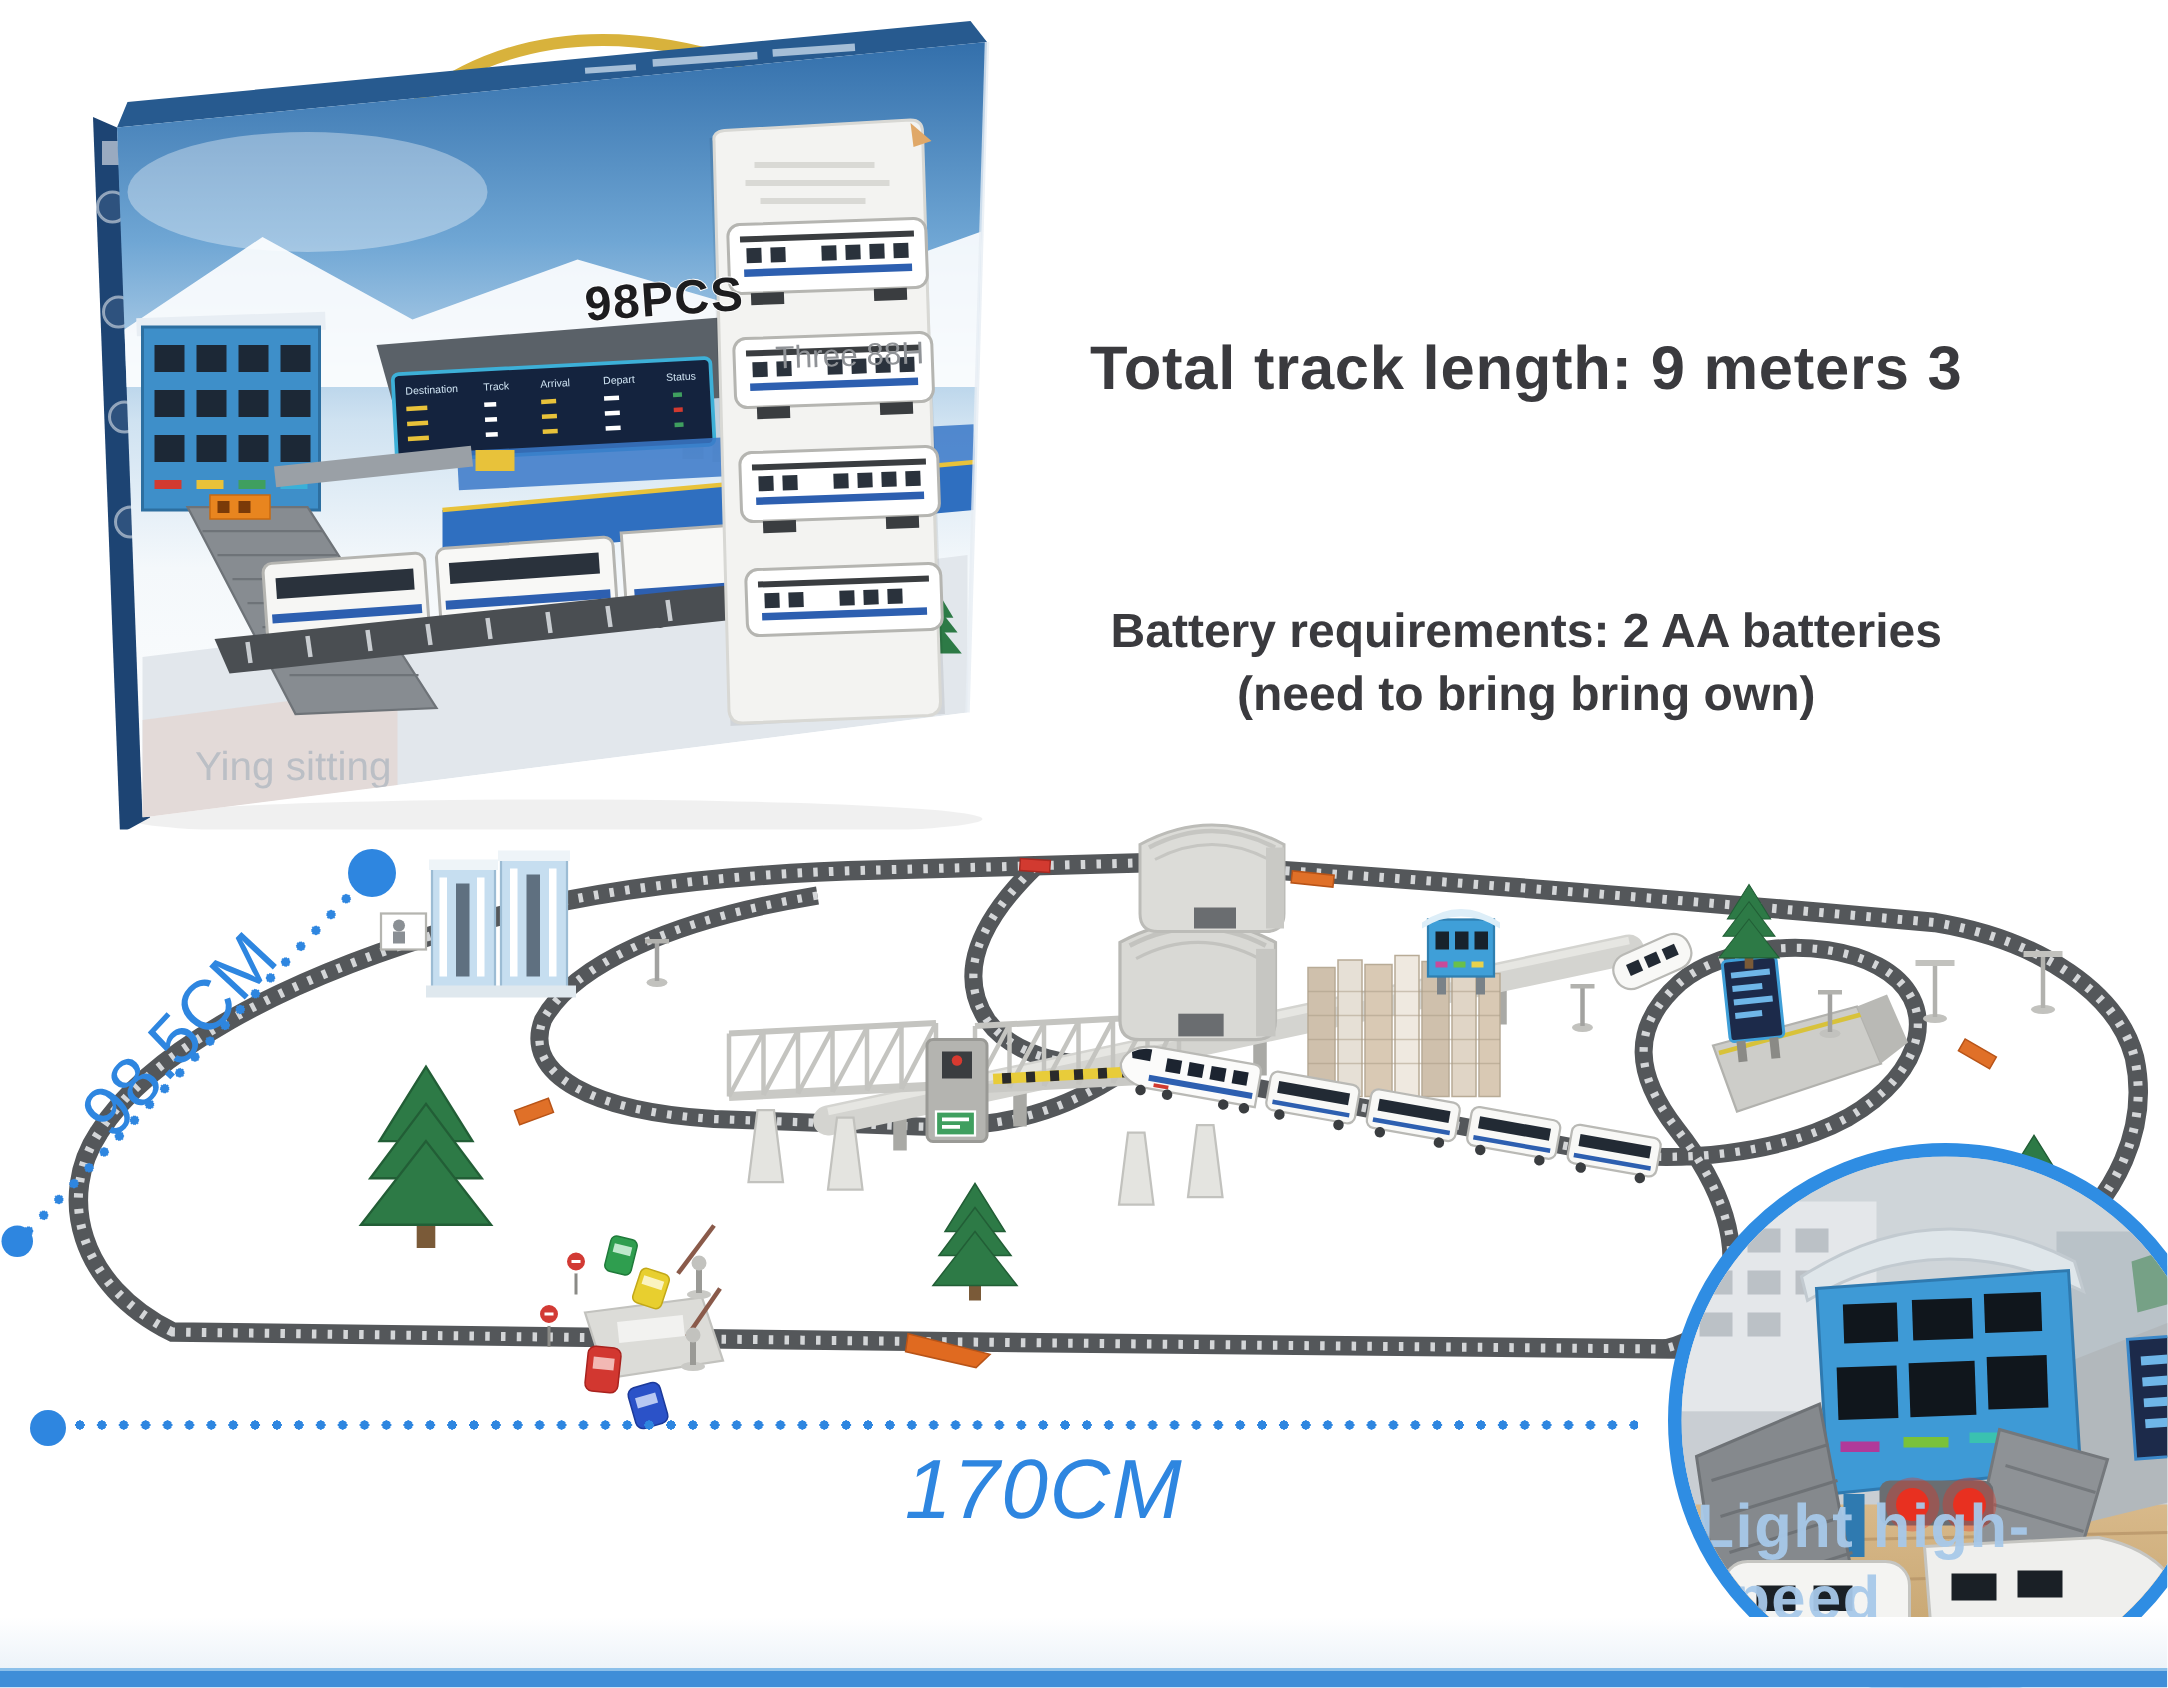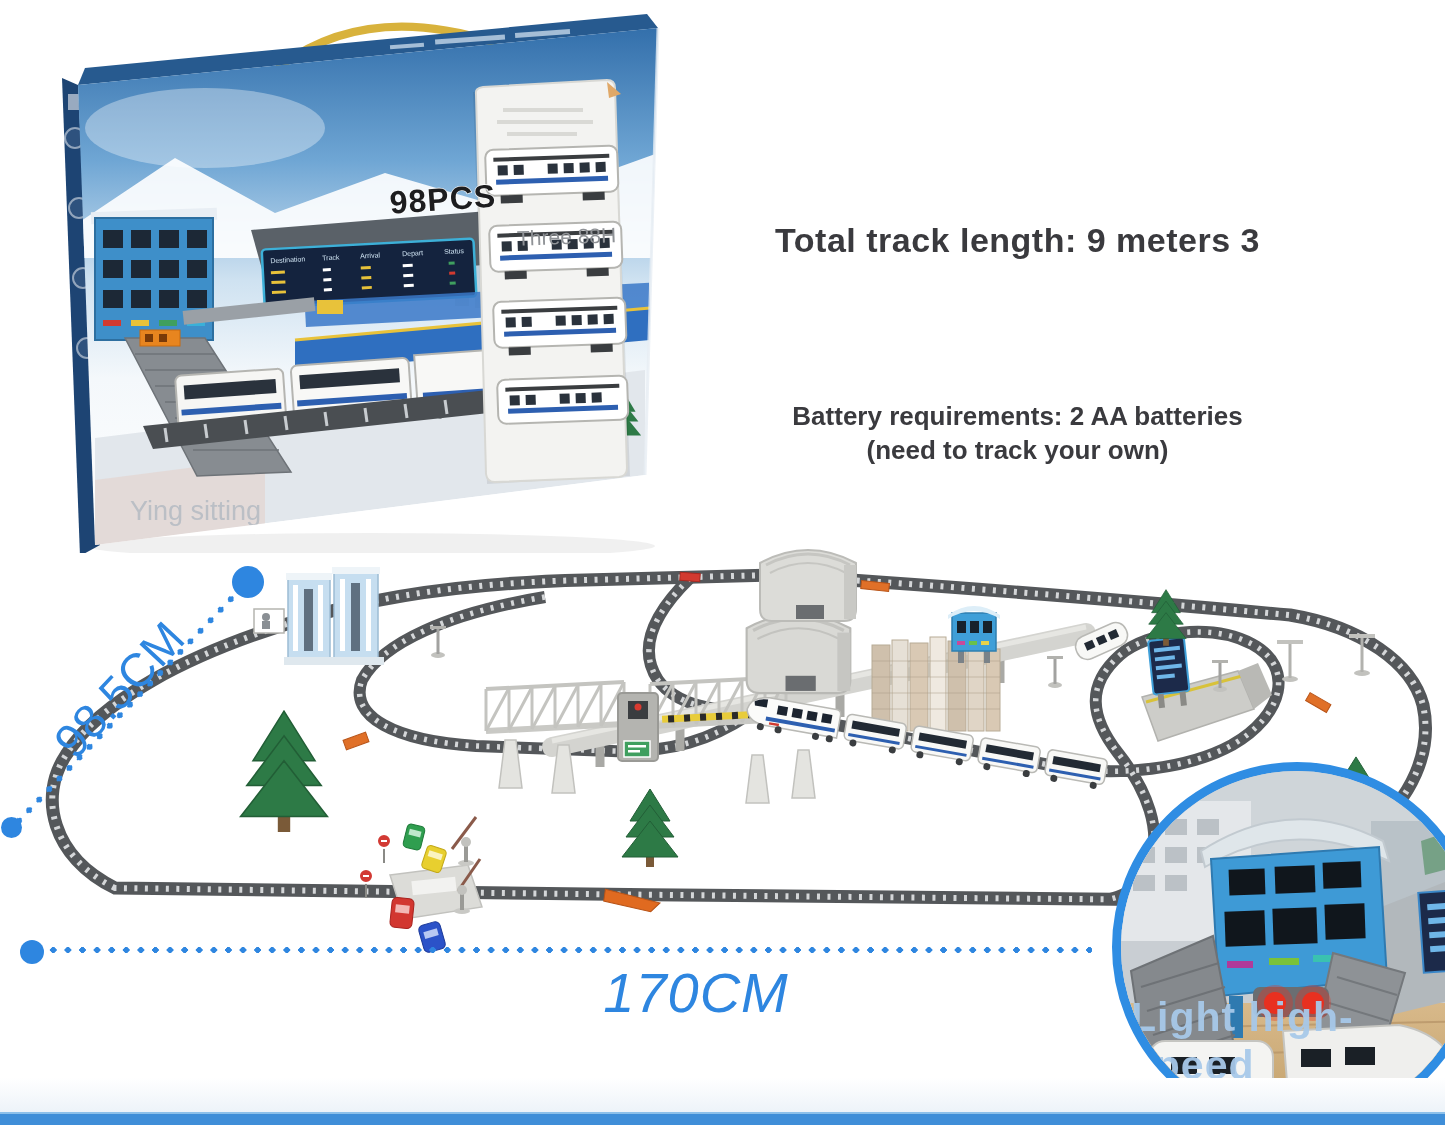--- a/index.html
+++ b/index.html
@@ -1,23 +1,23 @@
 <!DOCTYPE html>
 <html><head>
 <meta charset="utf-8">
 <style>
   html,body{margin:0;padding:0;background:#fff;}
   #stage{position:relative;width:1445px;height:1125px;overflow:hidden;background:#ffffff;
          font-family:"Liberation Sans",sans-serif;}
   .abs{position:absolute;}
   
   .headline{left:695px;top:218px;width:645px;text-align:center;font-weight:bold;
-            font-size:34px;line-height:1.32;color:#3a3a3e;letter-spacing:.5px;}
+            font-size:41px;line-height:1.32;color:#3a3a3e;letter-spacing:.5px;}
   .battery{left:695px;top:400px;width:645px;text-align:center;font-weight:bold;
-           font-size:26px;line-height:1.3;color:#3a3a3e;}
+           font-size:32px;line-height:1.3;color:#3a3a3e;}
   
   .dim{color:#2e86e0;}
   .dots{background-image:radial-gradient(circle 3.1px at 50% 50%, #2e86e0 97%, rgba(46,134,224,0) 100%);
         background-size:14.6px 8px;background-repeat:repeat-x;height:8px;}
   .dot-big{border-radius:50%;background:#2e86e0;}
   .depth-label{left:3px;top:662px;width:232px;text-align:center;font-size:47px;
                transform:rotate(-47deg);}
   .width-label{left:536px;top:960px;width:320px;text-align:center;font-size:56px;letter-spacing:1px;font-style:italic;}
   
   .inset{left:1112px;top:762px;width:352px;height:352px;border:9px solid #2f8de3;border-radius:50%;
@@ -287,21 +287,21 @@
     <text x="335" y="202" font-size="32" font-weight="bold" fill="#1d1d1f" stroke="#ffffff" stroke-width="1.2" paint-order="stroke" letter-spacing="1" transform="rotate(-4 390 195)">98PCS</text>
 
     <line x1="603" y1="20" x2="590" y2="467" stroke="#e8eef4" stroke-width="3" opacity="0.8"></line>
   </svg>
 
   <div class="abs headline">
     <div>Total track length: 9 meters 3</div>
   </div>
   <div class="abs battery">
     <div>Battery requirements: 2 AA batteries</div>
-    <div>(need to track your own)</div>
+    <div>(need to bring bring own)</div>
   </div>
 
   <svg class="abs" style="left:0;top:545px;" width="1445" height="580" viewBox="0 0 1445 580">
     <defs>
       <g id="tree">
         <rect x="-4" y="28" width="8" height="12" fill="#7a5a38"></rect>
         <polygon points="0,-38 -20,-6 20,-6" fill="#2d7a46" stroke="#225e36" stroke-width="1"></polygon>
         <polygon points="0,-22 -24,10 24,10" fill="#2d7a46" stroke="#225e36" stroke-width="1"></polygon>
         <polygon points="0,-6 -28,30 28,30" fill="#2d7a46" stroke="#225e36" stroke-width="1"></polygon>
       </g>

